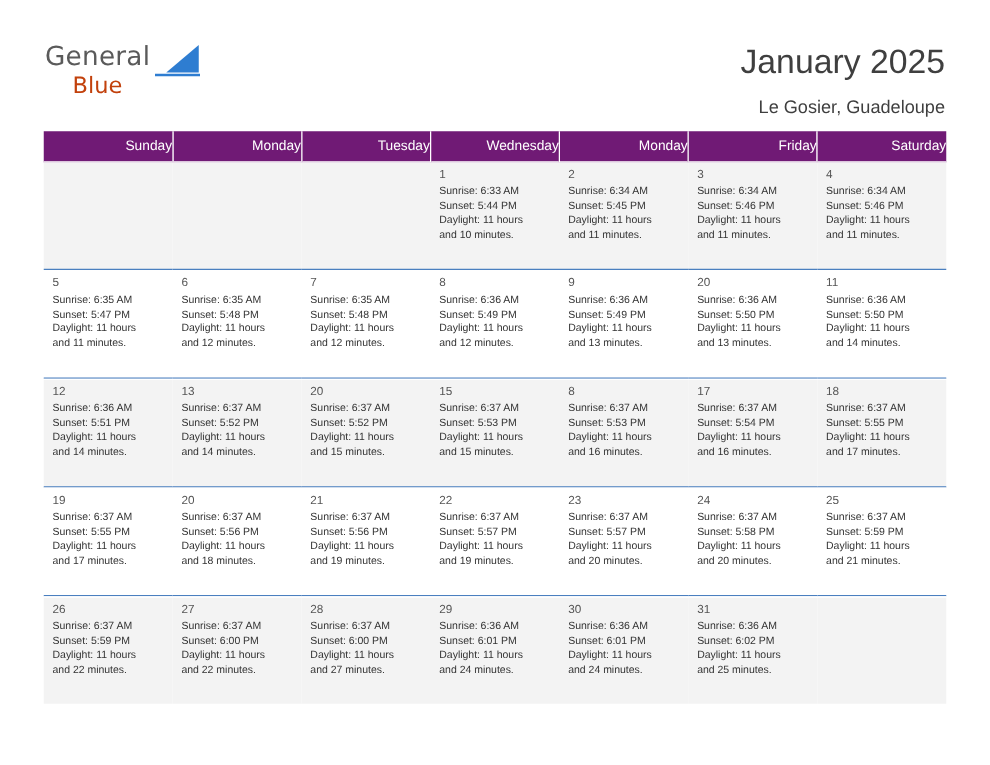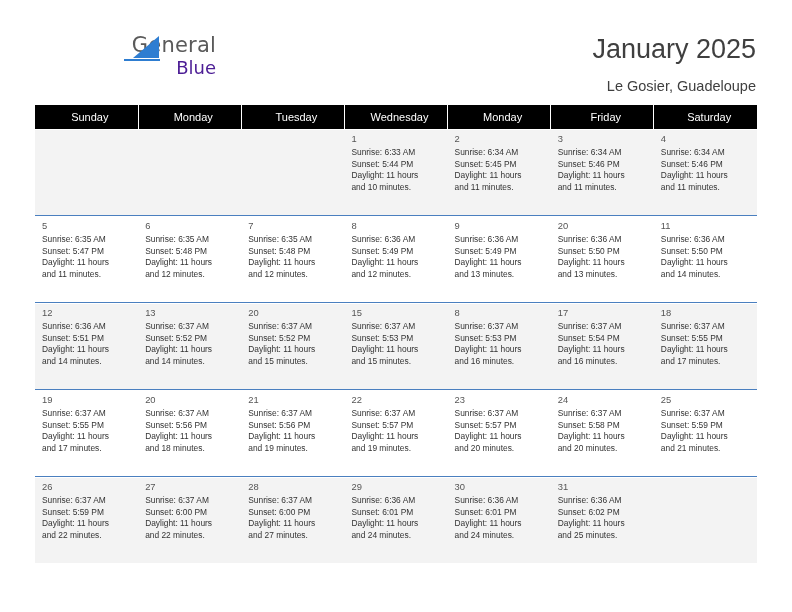--- a/index.html
+++ b/index.html
@@ -20,32 +20,31 @@
     width: 792px;
     height: 612px;
   }
   
   .logo {
     position: absolute;
     left: 36px;
     top: 34px;
     width: 180px;
     height: 48px;
-    text-align: right;
   }
   .logo-general {
     font-size: 21px;
     color: #5a5a5a;
     letter-spacing: 0.2px;
     font-family: "DejaVu Sans", sans-serif;
     line-height: 22px;
   }
   .logo-blue {
     font-size: 18px;
-    color: #4c1d95;
+    color: #c2410c;
     font-family: "DejaVu Sans", sans-serif;
     line-height: 20px;
     margin-left: 22px;
     display: block;
     margin-top: 2px;
   }
   .logo-tri {
     position: absolute;
     left: 97px;
     top: 2px;
@@ -83,25 +82,25 @@
   
   .calendar {
     position: absolute;
     left: 35px;
     top: 105px;
     width: 722px;
     border-collapse: collapse;
     table-layout: fixed;
   }
   .calendar th {
-    background: #000000;
+    background: #701a75;
     color: #ffffff;
     font-size: 11px;
     font-weight: normal;
-    text-align: center;
+    text-align: right;
     padding: 5px 0 5px 7px;
     height: 14px;
     border-right: 1px solid #ffffff;
   }
   .calendar th:last-child { border-right: none; }
   .calendar td {
     vertical-align: top;
     height: 80px;
     padding: 3px 6px 2px 7px;
     border-top: 1px solid #ffffff;

